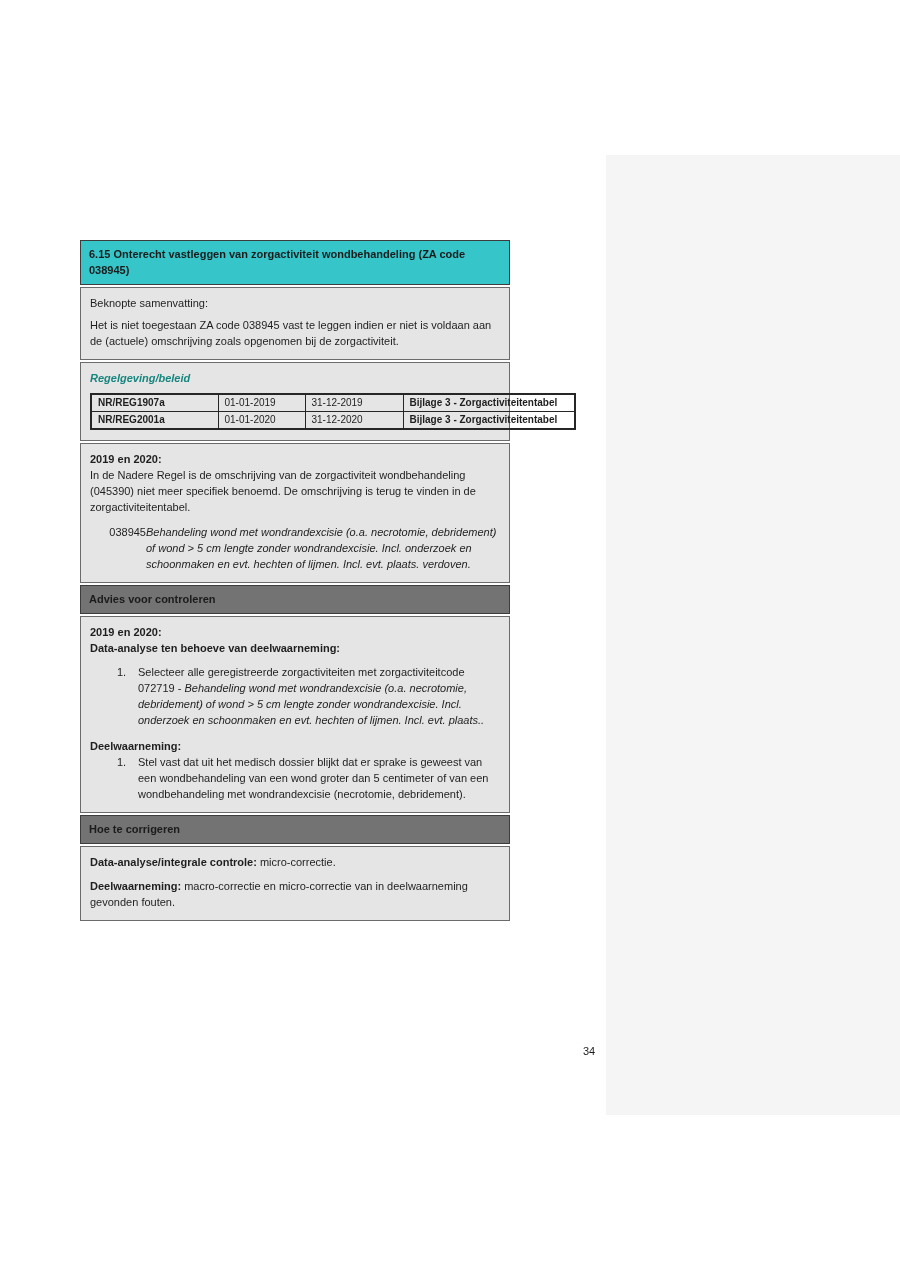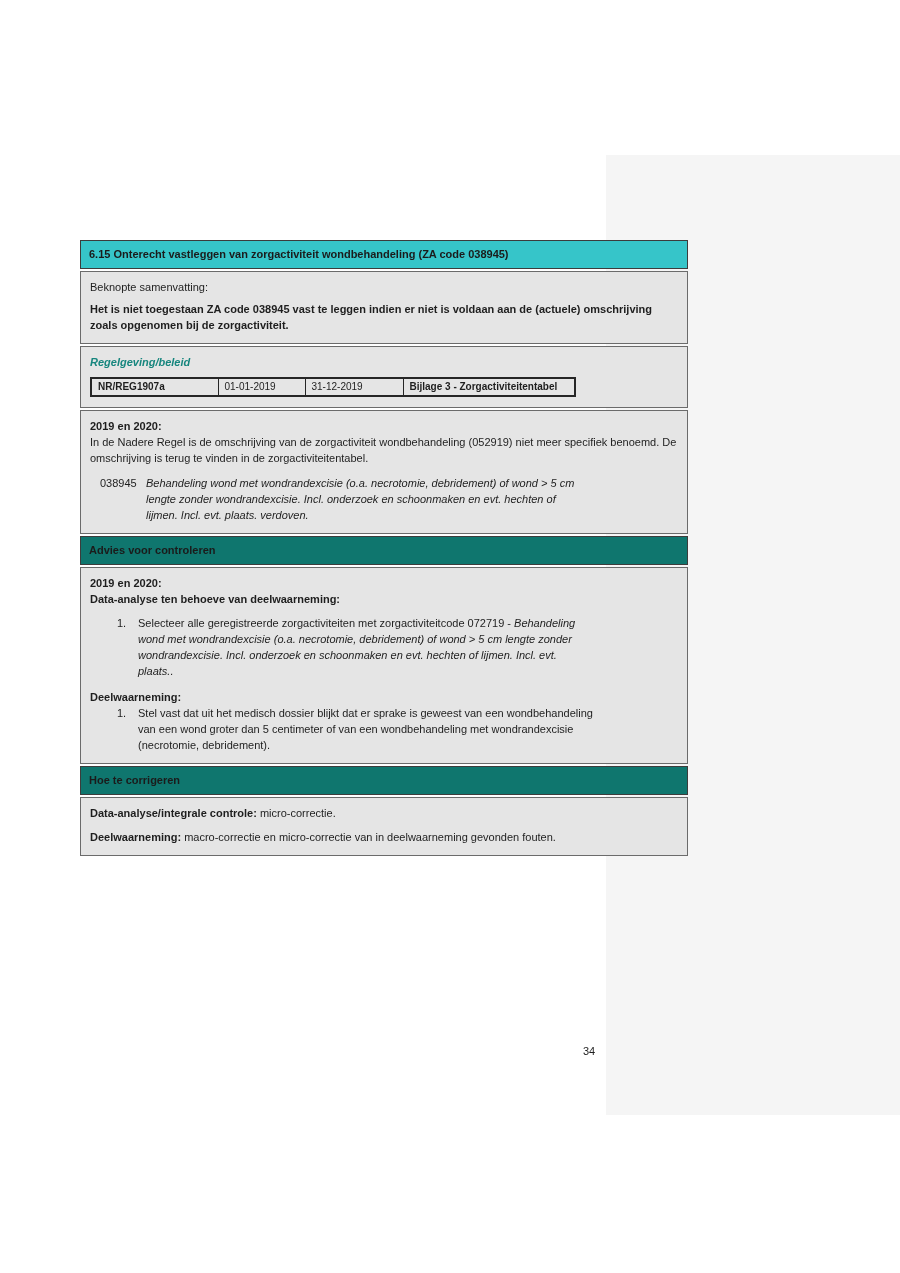--- a/index.html
+++ b/index.html
@@ -13,39 +13,39 @@
   }
   .gray-panel {
     position:absolute;
     left:606px; top:155px;
     width:294px; height:960px;
     background:#f5f5f5;
   }
   .content {
     position:absolute;
     left:80px; top:240px;
-    width:608px;
+    width:430px;
     font-size:11px;
     line-height:16px;
   }
   .hdr {
     border:1px solid #3c3c3c;
     padding:5px 8px 6px 8px;
     font-weight:bold;
     color:#1b1b1b;
   }
   .hdr-teal  { background:#36c5c9; }
-  .hdr-olive { background:#0f766e; margin-top:2px; }
+  .hdr-olive { background:#737373; margin-top:2px; }
   .box {
     border:1px solid #6b6b6b;
     background:#e5e5e5;
     margin-top:2px;
     padding:7px 9px 10px 9px;
   }
-  .para { margin-top:6px;font-weight:bold; }
+  .para { margin-top:6px; }
   .bold { font-weight:bold; }
   .it   { font-style:italic; }
   .reg-heading {
     color:#17867e;
     font-style:italic;
     font-weight:bold;
   }
   table.reg-table {
     border-collapse:collapse;
     margin-top:7px;
@@ -63,21 +63,21 @@
   table.reg-table { border:2px solid #262626; }
   td.c-code { width:127px; font-weight:bold; }
   td.c-start{ width:87px; }
   td.c-end  { width:98px; }
   td.c-att  { width:172px; font-weight:bold; }
   .code-row {
     display:flex;
     margin-top:9px;
     padding-left:10px;
   }
-  .code-num { width:46px; flex:0 0 46px; }
+  .code-num { width:46px; flex:0 0 46px;text-align:right; }
   .code-desc { width:430px; }
   .list-item {
     display:flex;
     margin-top:8px;
     padding-left:27px;
   }
   .list-num { width:21px; flex:0 0 21px; }
   .list-text { width:456px; }
   .sub-heading { margin-top:10px; }
   .corr-line + .corr-line { margin-top:8px; }
@@ -107,27 +107,33 @@
   <div class="box">
     <div class="reg-heading">Regelgeving/beleid</div>
     <table class="reg-table">
       <tbody>
         <tr>
           <td class="c-code">NR/REG1907a</td>
           <td class="c-start">01-01-2019</td>
           <td class="c-end">31-12-2019</td>
           <td class="c-att">Bijlage 3 - Zorgactiviteitentabel</td>
         </tr>
+        <tr>
+          <td class="c-code">NR/REG2001a</td>
+          <td class="c-start">01-01-2020</td>
+          <td class="c-end">31-12-2020</td>
+          <td class="c-att">Bijlage 3 - Zorgactiviteitentabel</td>
+        </tr>
       </tbody>
     </table>
   </div>
 
   <div class="box">
     <div class="bold">2019 en 2020:</div>
-    <div>In de Nadere Regel is de omschrijving van de zorgactiviteit wondbehandeling (052919) niet meer specifiek benoemd. De omschrijving is terug te vinden in de zorgactiviteitentabel.</div>
+    <div>In de Nadere Regel is de omschrijving van de zorgactiviteit wondbehandeling (045390) niet meer specifiek benoemd. De omschrijving is terug te vinden in de zorgactiviteitentabel.</div>
     <div class="code-row">
       <div class="code-num">038945</div>
       <div class="code-desc it">Behandeling wond met wondrandexcisie (o.a. necrotomie, debridement) of wond &gt; 5 cm lengte zonder wondrandexcisie. Incl. onderzoek en schoonmaken en evt. hechten of lijmen. Incl. evt. plaats. verdoven.</div>
     </div>
   </div>
 
   <div class="hdr hdr-olive">
     <span>Advies voor controleren</span>
   </div>
 

